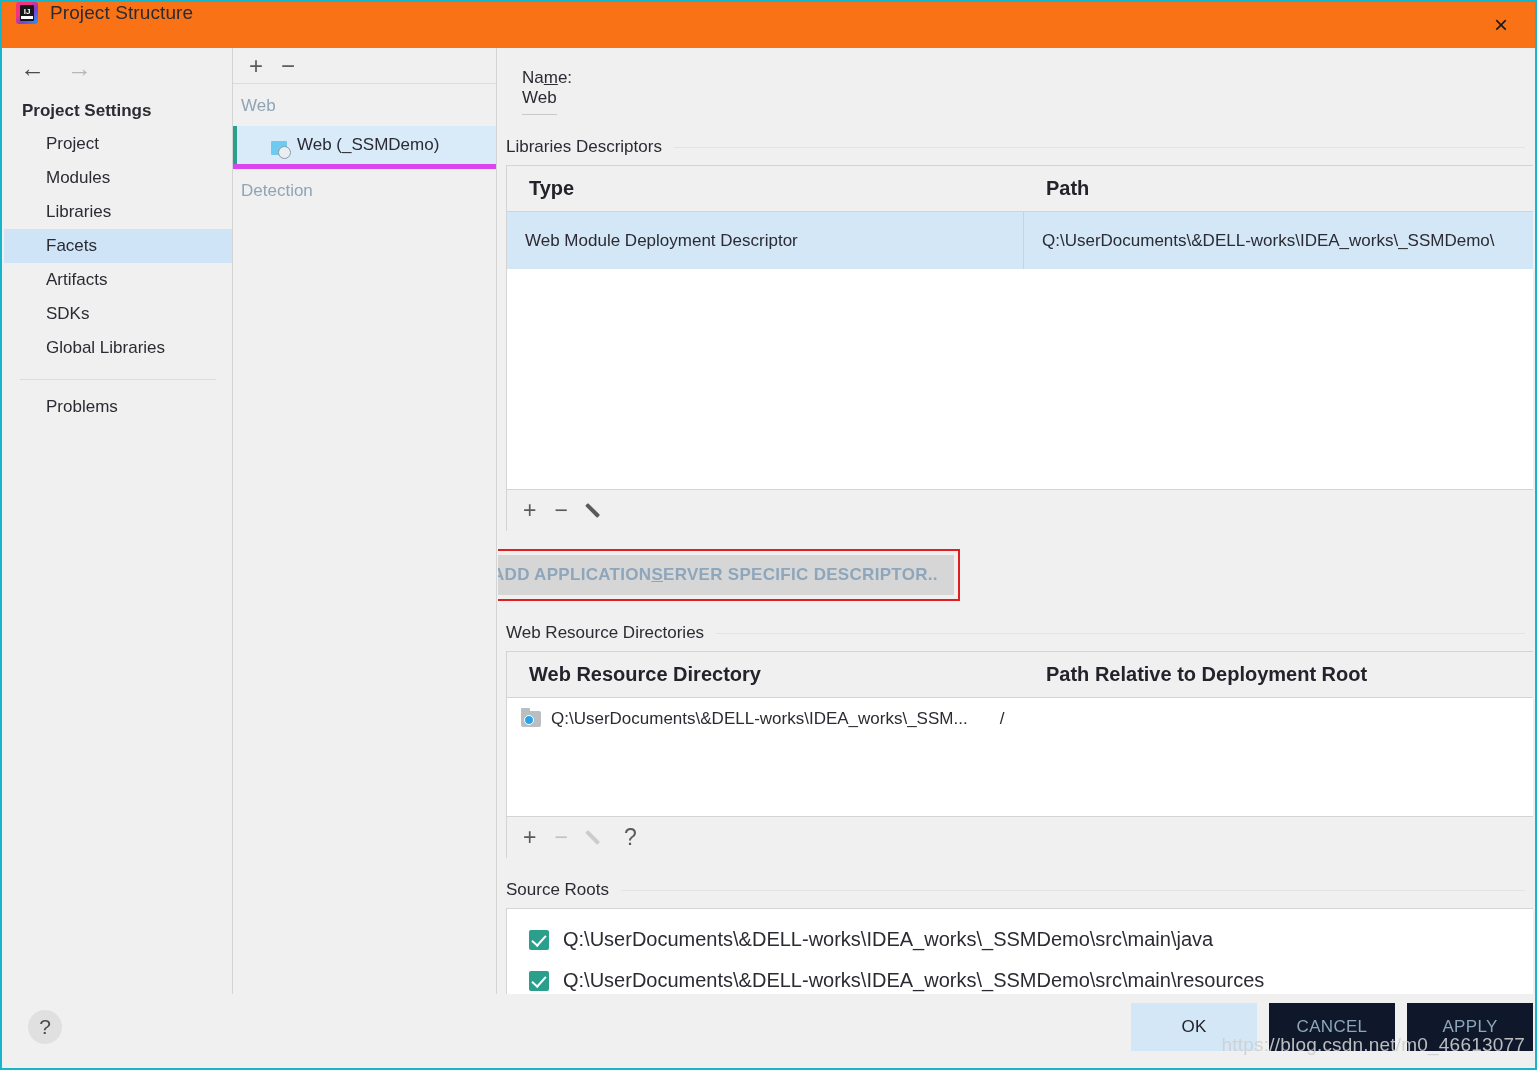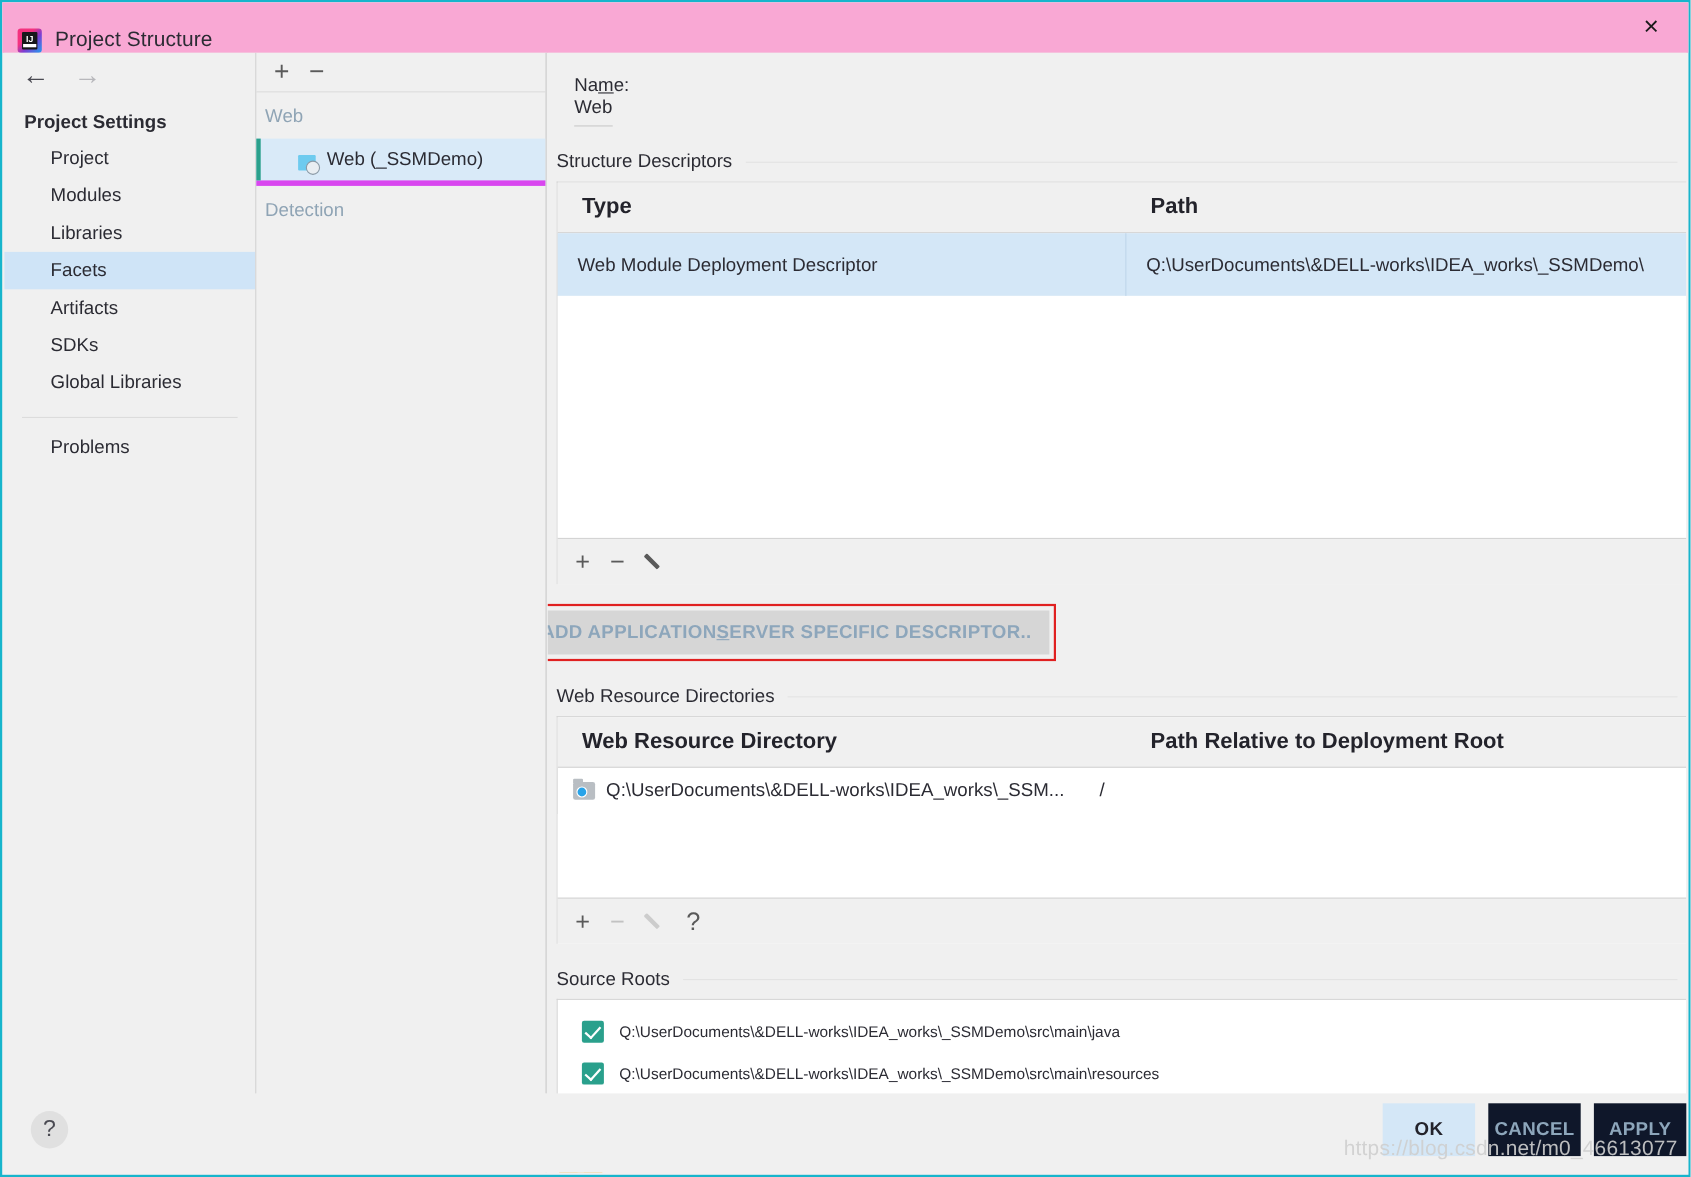--- a/index.html
+++ b/index.html
@@ -13,22 +13,22 @@
     position: relative;
     width: 1537px; height: 1070px;
     background: #f0f0f0;
     border: 2px solid #17b5cc;
     overflow: hidden;
   }
 
   
   #titlebar {
     position: absolute; left: 0; top: 0; right: 0; height: 46px;
-    background: #f9a8d4;
-    display: flex; align-items: flex-end;
+    background: #f97316;
+    display: flex; align-items: flex-start;
   }
   #app-icon {
     position: relative;
     width: 22px; height: 22px; margin-left: 14px; margin-right: 12px;
     border-radius: 3px;
     background:
       linear-gradient(135deg, #f4327f 0%, #f4327f 35%, #7b3fd4 60%, #1f9ff0 100%);
     flex: none;
   }
   #app-icon::after {
@@ -249,21 +249,21 @@
     width: 20px; height: 20px; flex: none;
     background: #2aa08c; border-radius: 2px;
     position: relative;
   }
   .cbx::after {
     content: ""; position: absolute; left: 6px; top: 2px;
     width: 6px; height: 12px;
     border: solid #fff; border-width: 0 2.5px 2.5px 0;
     transform: rotate(42deg);
   }
-  .sr-text { font-size: 14px; color: #2b2b33; }
+  .sr-text { font-size: 20px; color: #2b2b33; }
 
   
   #warn-row {
     display: flex; align-items: center; gap: 18px;
     margin: 20px 0 0 8px; height: 56px; position: relative;
   }
   .warn-tri {
     width: 0; height: 0; flex: none; position: relative;
     border-left: 22px solid transparent;
     border-right: 22px solid transparent;
@@ -298,23 +298,23 @@
     width: 34px; height: 34px; border-radius: 50%;
     background: #e0e0e0; color: #4a4a52;
     display: flex; align-items: center; justify-content: center;
     font-size: 21px; cursor: pointer;
   }
   #dialog-buttons {
     position: absolute; right: 0; top: 9px;
     display: flex; gap: 12px;
   }
   .dlg-btn {
-    width: 84px; height: 48px;
+    width: 126px; height: 48px;
     display: flex; align-items: center; justify-content: center;
-    font-size: 17px; font-weight: bold; letter-spacing: .3px;
+    font-size: 17px; font-weight: normal; letter-spacing: .3px;
     cursor: pointer;
   }
   .dlg-btn.primary { background: #d4e7f7; color: #23232b; }
   .dlg-btn.secondary { background: #0f172a; color: #8da6bb; }
   #watermark {
     position: absolute; right: 8px; bottom: 10px;
     font-size: 19px; color: #cfcfcf; opacity: .9;
     pointer-events: none; letter-spacing: .2px;
   }
   .divider-v {
@@ -372,21 +372,21 @@
   <div class="divider-v"></div>
 
   <div id="content">
 
     <div id="name-row">
       <div id="name-label"><span>Na</span><u>m</u><span>e:</span></div>
       <div id="name-field">Web</div>
     </div>
 
     <div class="section-head">
-      <span class="lbl">Structure Descriptors</span>
+      <span class="lbl">Libraries Descriptors</span>
       <span class="rule"></span>
     </div>
 
     <div class="table-wrap">
       <div class="tbl-head">
         <div class="th col-a">Type</div>
         <div class="th col-b">Path</div>
       </div>
       <div class="tbl-row selected">
         <div class="td col-a">Web Module Deployment Descriptor</div>

